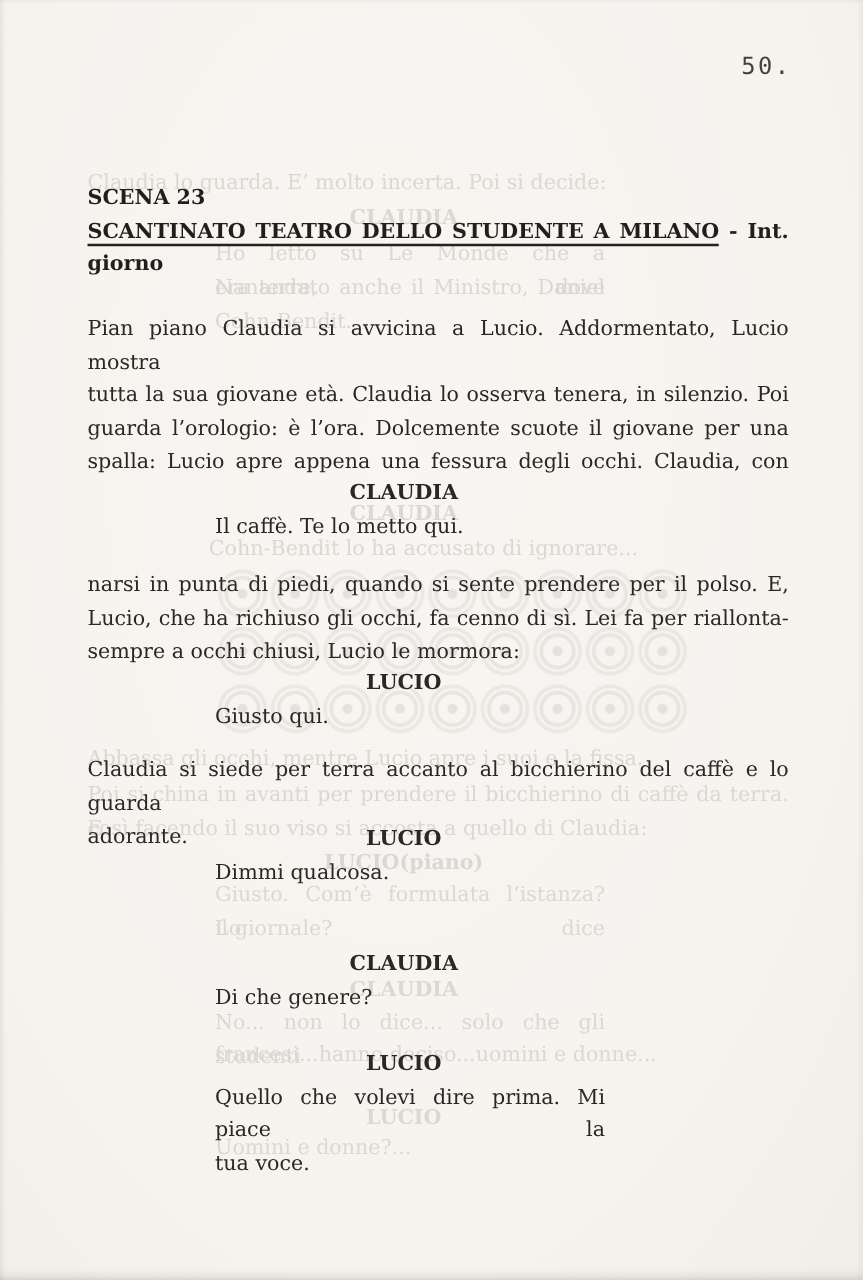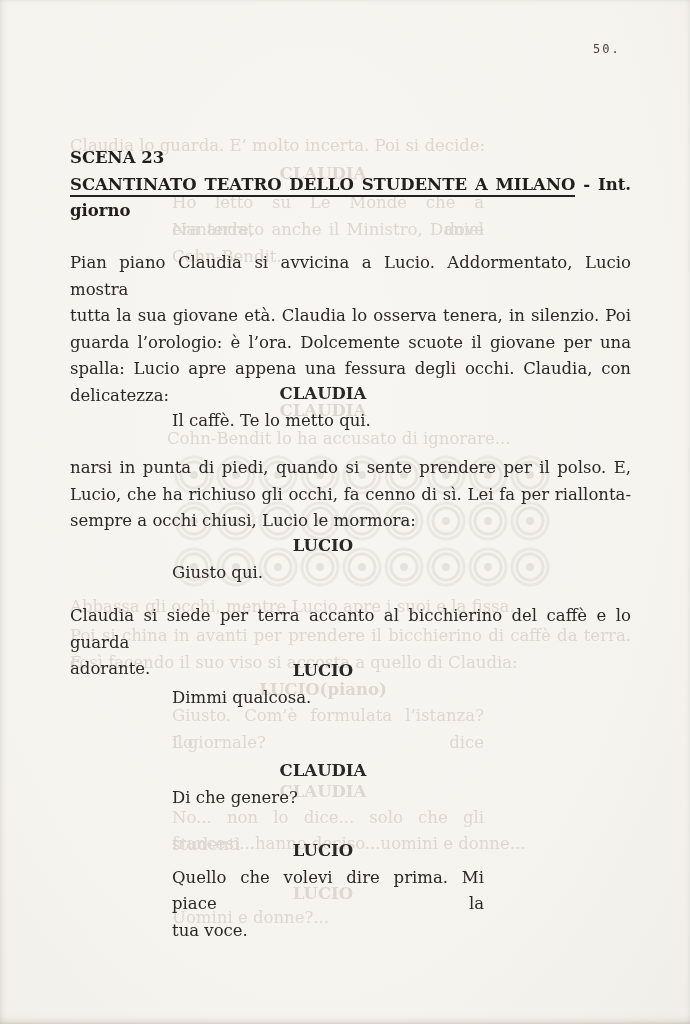--- a/index.html
+++ b/index.html
@@ -16,21 +16,21 @@
                inset -4px 0 7px -6px rgba(90,85,75,.18),
                inset 0 4px 6px -5px rgba(90,85,75,.12);
   }
   .abs{position:absolute;}
   .ln{line-height:26.5px;font-size:16.5px;}
   .just{text-align:justify;text-align-last:justify;}
   .b{font-weight:bold;}
   .cue{font-weight:bold;text-align:center;}
   .pageno{
     font-family:"DejaVu Sans Mono","Liberation Mono",monospace;
-    font-size:12px;letter-spacing:2px;color:#45423c;
+    font-size:19px;letter-spacing:2px;color:#45423c;
   }
   .u{border-bottom:2px solid #24221e;padding-bottom:1px;}
   
   .hd{color:#211f1b;}
   
   .ghost{color:#dbd8d2;}
   .ghost .ln{color:#dbd8d2;}
   .ghost-cue{font-weight:bold;text-align:center;color:#dad7d1;}
   .ornament{
     position:absolute;left:172px;top:450px;width:380px;height:142px;
@@ -74,21 +74,20 @@
 
   <div class="abs ln b hd" style="left:70px;top:145px;width:561px;">SCENA 23</div>
   <div class="abs ln b hd just" style="left:70px;top:172px;width:561px;"><span class="u">SCANTINATO TEATRO DELLO STUDENTE A MILANO</span><span> - Int.</span></div>
   <div class="abs ln b hd" style="left:70px;top:198px;">giorno</div>
 
   <div class="abs" style="left:70px;top:250px;width:561px;">
     <div class="ln just">Pian piano Claudia si avvicina a Lucio. Addormentato, Lucio mostra</div>
     <div class="ln just">tutta la sua giovane età. Claudia lo osserva tenera, in silenzio. Poi</div>
     <div class="ln just">guarda l’orologio: è l’ora. Dolcemente scuote il giovane per una</div>
     <div class="ln just">spalla: Lucio apre appena una fessura degli occhi. Claudia, con</div>
-    <div class="ln">delicatezza:</div>
   </div>
 
   <div class="abs" style="left:70px;top:381px;width:506px;">
     <div class="ln cue">CLAUDIA</div>
     <div class="ln" style="margin-left:102px;width:330px;">Il caffè. Te lo metto qui.</div>
   </div>
 
   <div class="abs" style="left:70px;top:455px;width:561px;">
     <div class="ln just">narsi in punta di piedi, quando si sente prendere per il polso. E,</div>
     <div class="ln just">Lucio, che ha richiuso gli occhi, fa cenno di sì. Lei fa per riallonta-</div>

